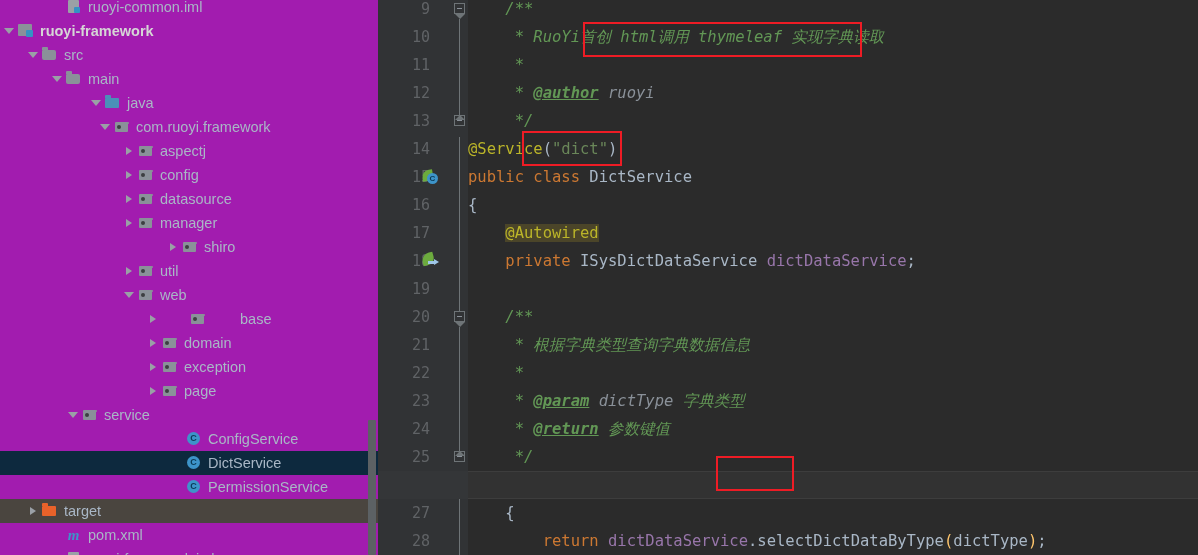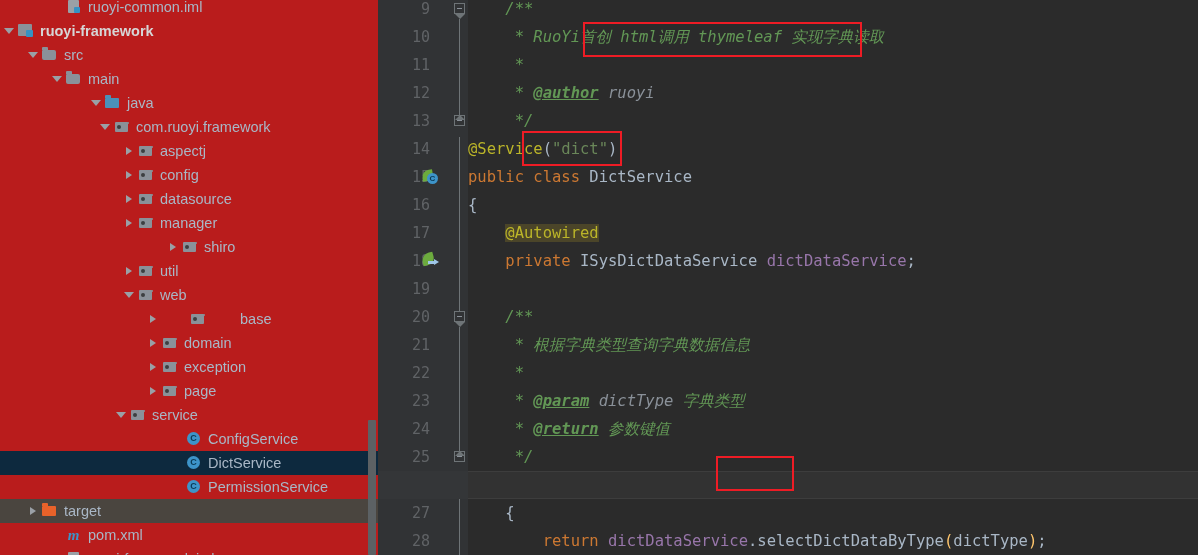--- a/index.html
+++ b/index.html
@@ -8,21 +8,21 @@
     background:#3c3f41;
     font-family:"Liberation Sans", sans-serif;
     -webkit-font-smoothing:antialiased;
   }
   #app{position:relative;width:1198px;height:555px;display:flex;}
 
   
   #project-panel{
     position:relative;
     width:378px;height:555px;
-    background:#b91c1c;
+    background:#a21caf;
     overflow:hidden;
     flex:0 0 378px;
   }
   .tree{position:absolute;left:0;top:0;width:378px;}
   .tree-row{
     position:relative;
     height:24px;line-height:24px;
     display:flex;align-items:center;
     white-space:nowrap;
     color:#a9b7c6;
@@ -331,21 +331,21 @@
         <div class="tree-row" style="top: 355px; position: absolute; left: 0px; right: 0px; padding-left: 148px;">
           <span class="tw closed"></span>
           <span class="ico ic-package"></span>
           <span class="lbl">exception</span>
         </div>
         <div class="tree-row" style="top: 379px; position: absolute; left: 0px; right: 0px; padding-left: 148px;">
           <span class="tw closed"></span>
           <span class="ico ic-package"></span>
           <span class="lbl">page</span>
         </div>
-        <div class="tree-row" style="top: 403px; position: absolute; left: 0px; right: 0px; padding-left: 116px;">
+        <div class="tree-row" style="top: 403px; position: absolute; left: 0px; right: 0px; padding-left: 68px;">
           <span class="tw open"></span>
           <span class="ico ic-package"></span>
           <span class="lbl">service</span>
         </div>
         <div class="tree-row" style="top: 427px; position: absolute; left: 0px; right: 0px; padding-left: 172px;">
           <span class="tw"></span>
           <span class="ico ic-class"></span>
           <span class="lbl">ConfigService</span>
         </div>
         <div class="tree-row selected" style="top: 451px; position: absolute; left: 0px; right: 0px; padding-left: 172px;">

